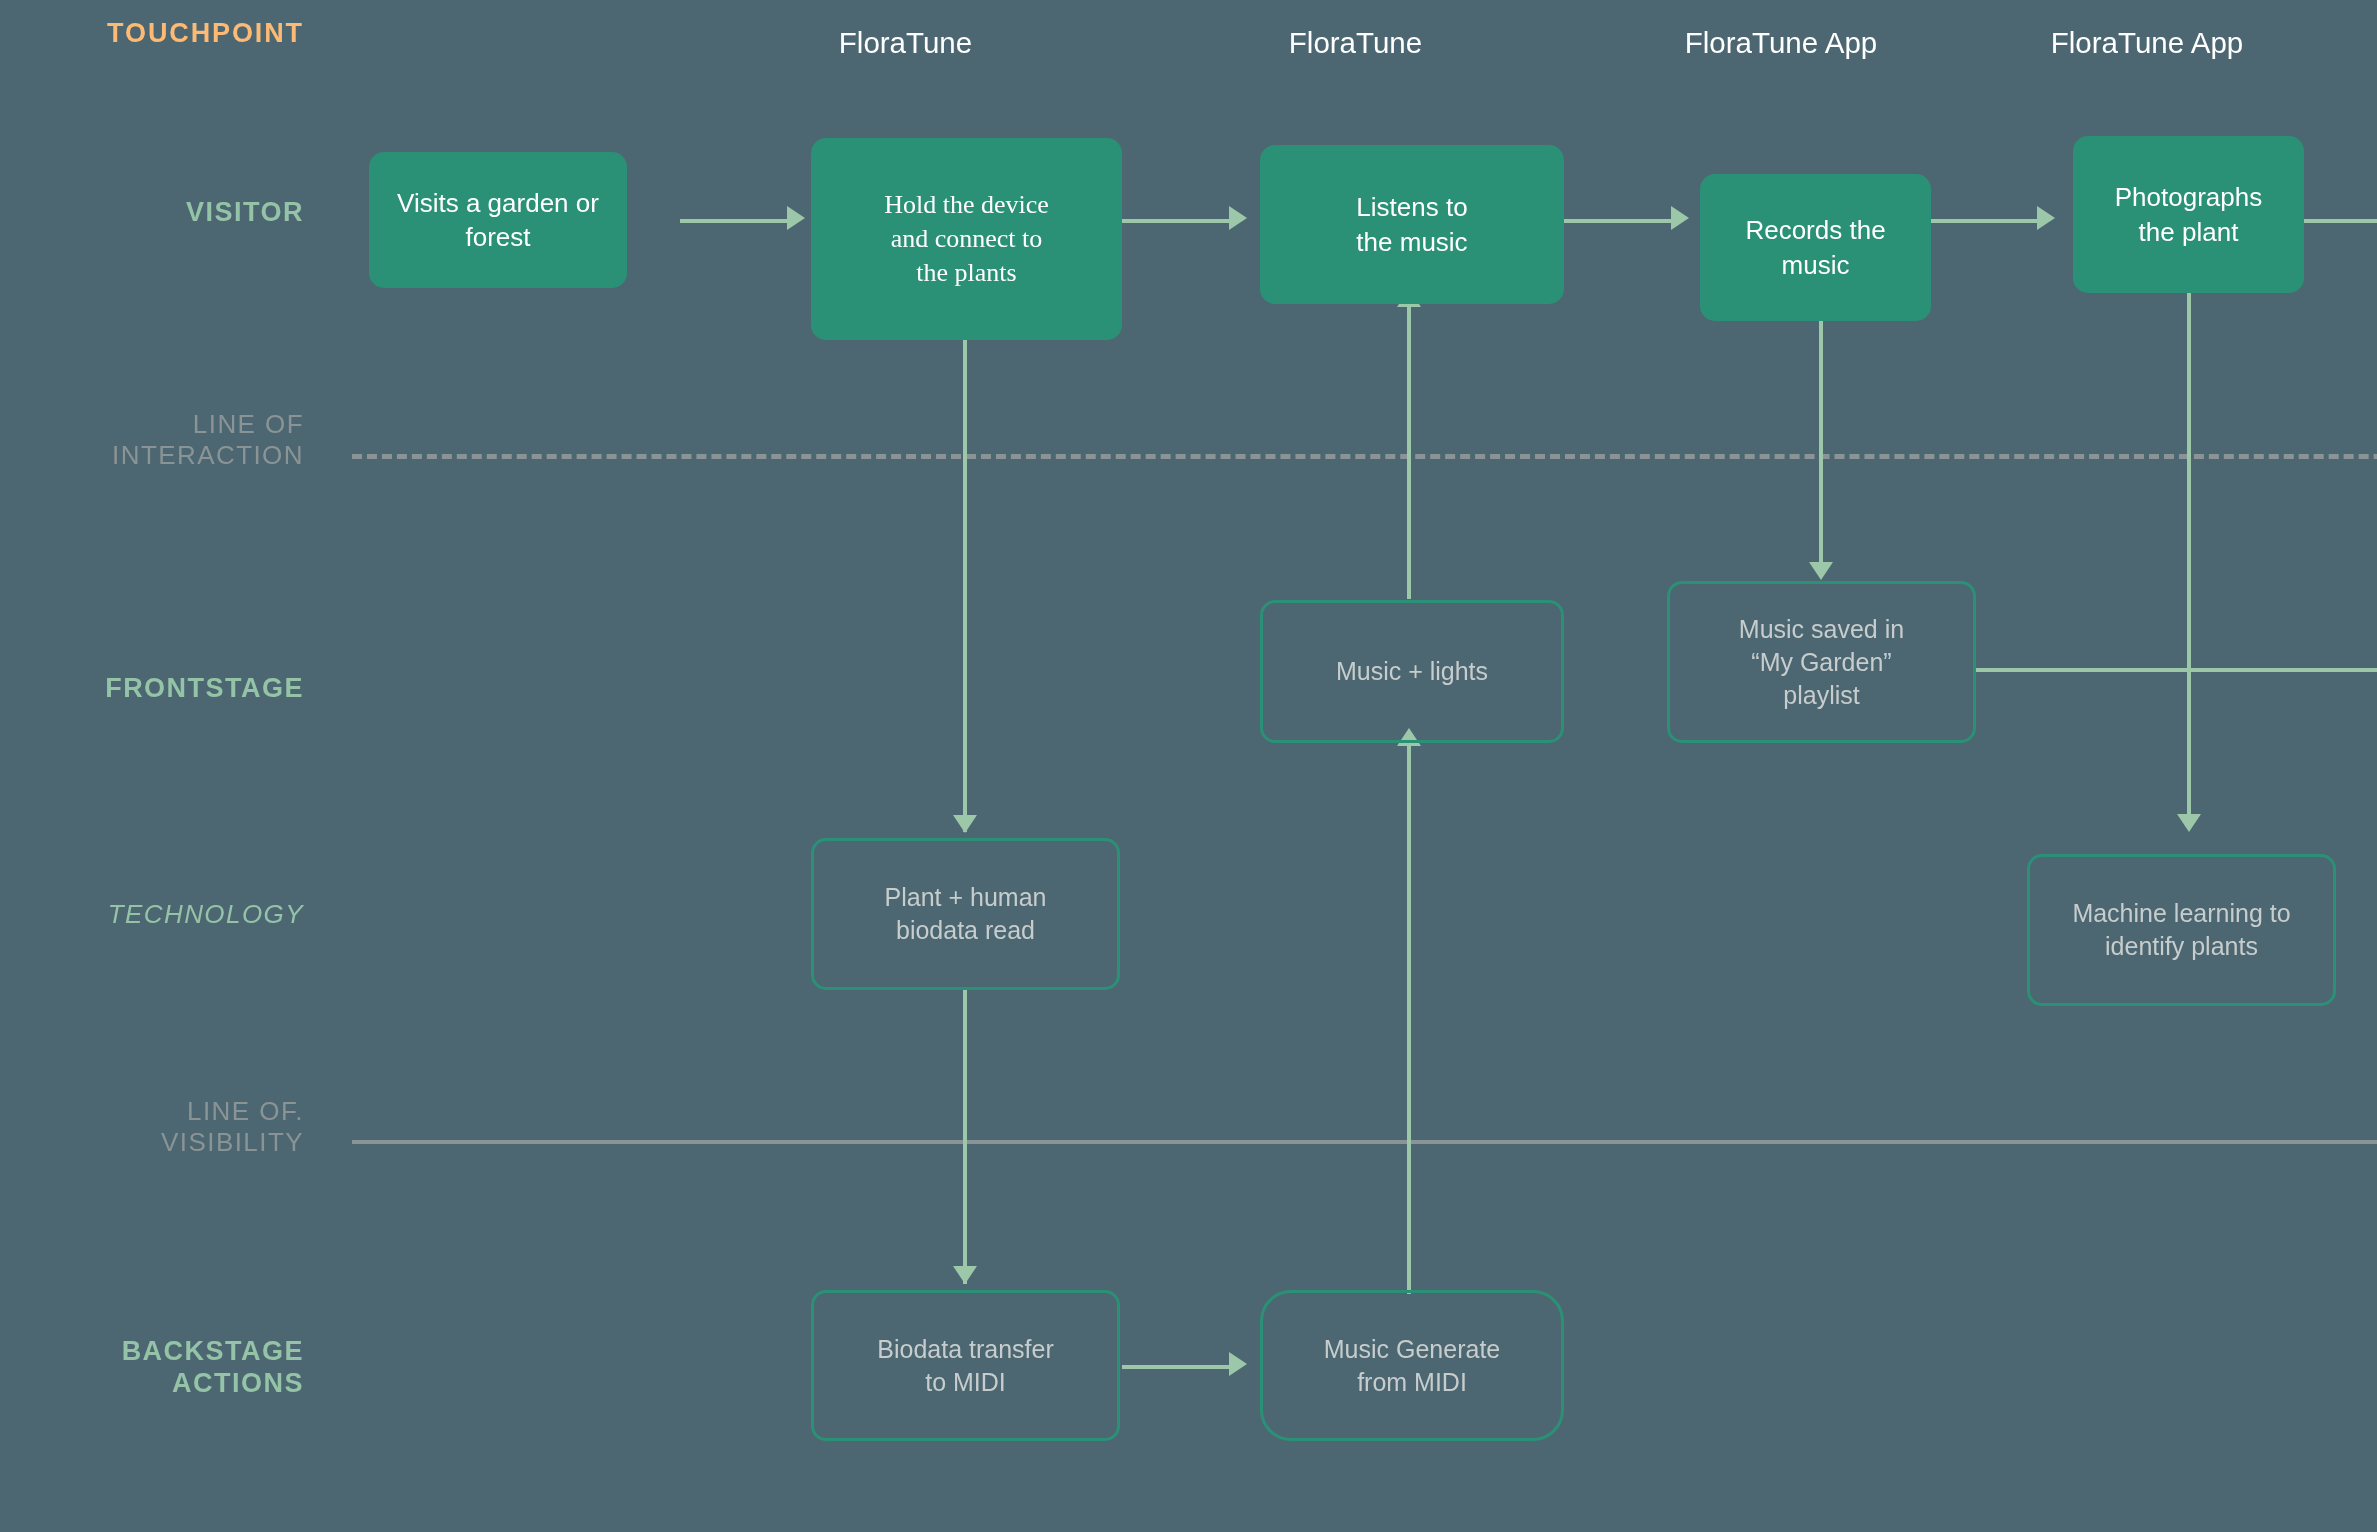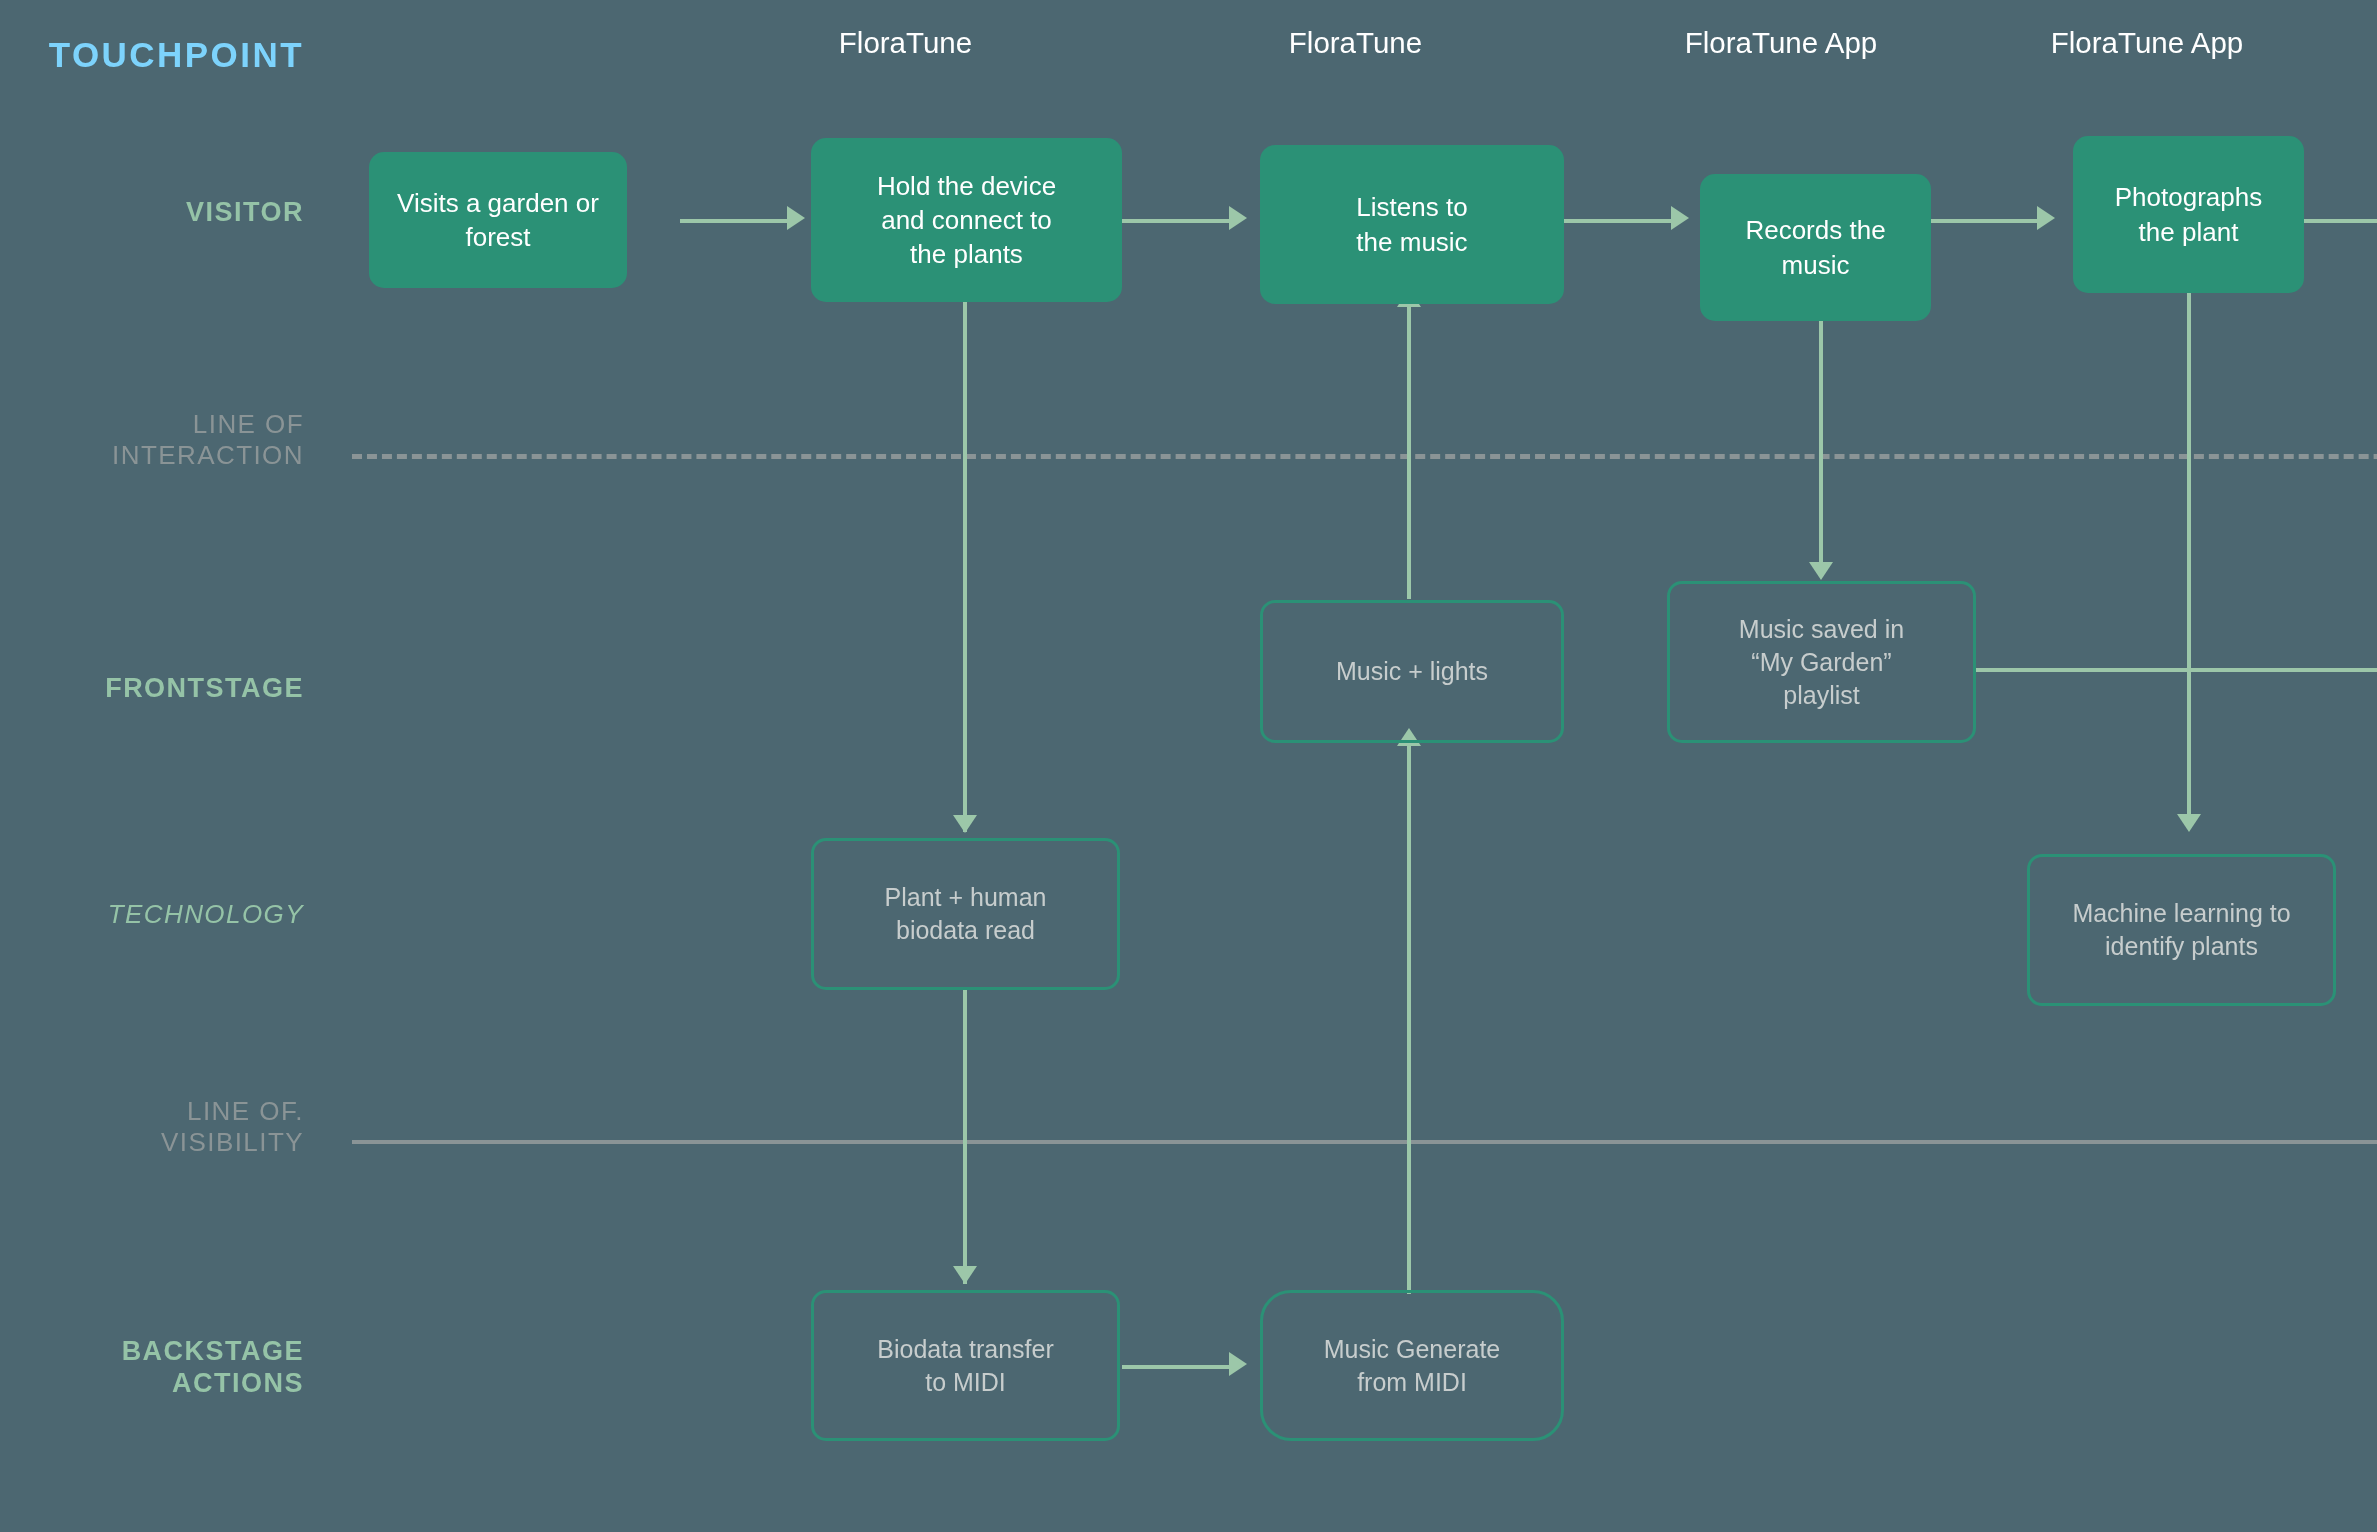--- a/index.html
+++ b/index.html
@@ -15,22 +15,22 @@
   
   .rowlabel{
     position:absolute;
     text-align:right;
     line-height:1.18;
     white-space:pre-line;
     letter-spacing:0.055em;
     pointer-events:none;
   }
   .lbl-touchpoint{
-    left:0;width:304px;top:34px;
-    color:#7dd3fc;font-weight:700;font-size:35px;letter-spacing:.07em;
+    left:0;width:304px;top:18px;
+    color:#fdba74;font-weight:700;font-size:27px;letter-spacing:.07em;
   }
   .lbl-visitor{
     left:0;width:304px;top:197px;
     color:#95C3A7;font-weight:700;font-size:27px;
   }
   .lbl-interaction{
     left:0;width:304px;top:409px;
     color:#8A9496;font-weight:400;font-size:26px;
   }
   .lbl-frontstage{
@@ -178,21 +178,21 @@
 
   <div class="conn conn-v" style="left:2187px;top:292px;height:537px;"></div>
   <div class="arrow arrow-d" style="left:2177px;top:814px;"></div>
 
   <div class="conn conn-h" style="left:1122px;top:1365px;width:109px;"></div>
   <div class="arrow arrow-r" style="left:1229px;top:1352px;"></div>
 
   <div class="node node-filled" style="left:369px;top:152px;width:258px;height:136px;">Visits a garden or
 forest</div>
 
-  <div class="node node-filled" style="left:811px;top:138px;width:311px;height:164px;">Hold the device
+  <div class="node node-filled" style="left:811px;top:138px;width:311px;height:202px;font-family:Liberation Serif, serif;">Hold the device
 and connect to
 the plants</div>
 
   <div class="node node-filled" style="left:1260px;top:145px;width:304px;height:159px;">Listens to
 the music</div>
 
   <div class="node node-filled" style="left:1700px;top:145px;width:231px;height:147px;margin-top:29px;">Records the
 music</div>
 
   <div class="node node-filled" style="left:2073px;top:136px;width:231px;height:157px;">Photographs

